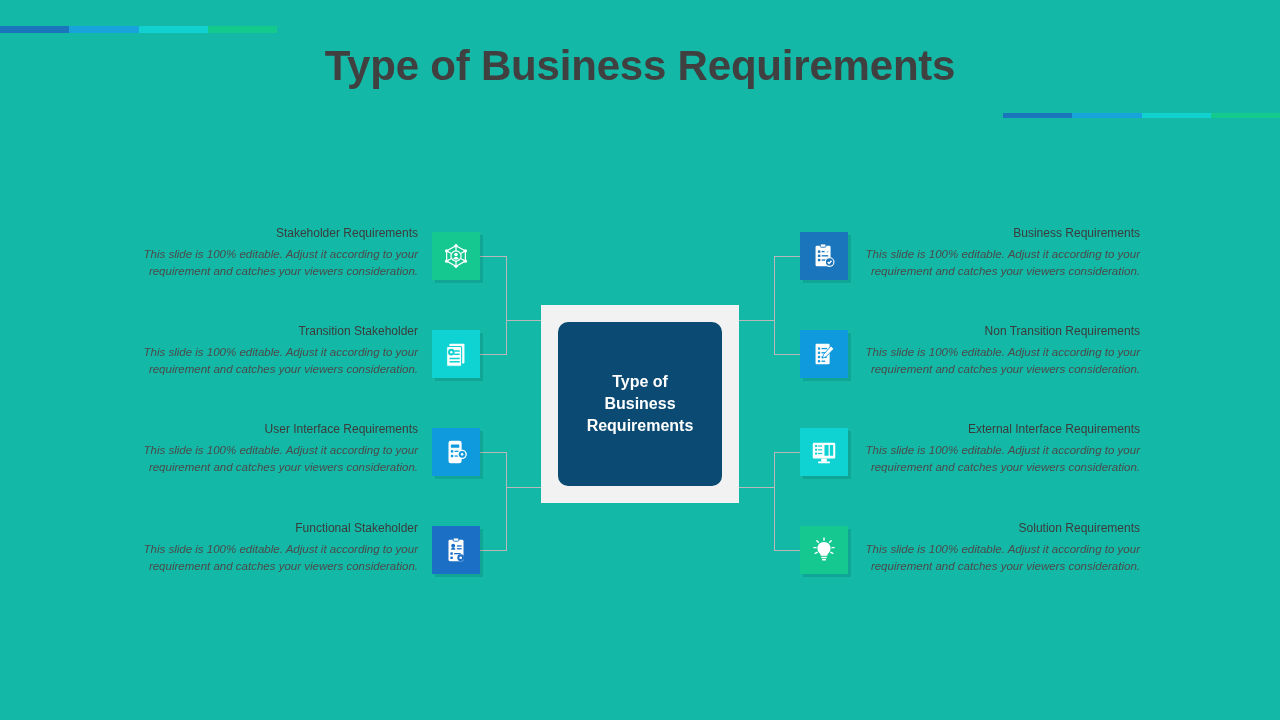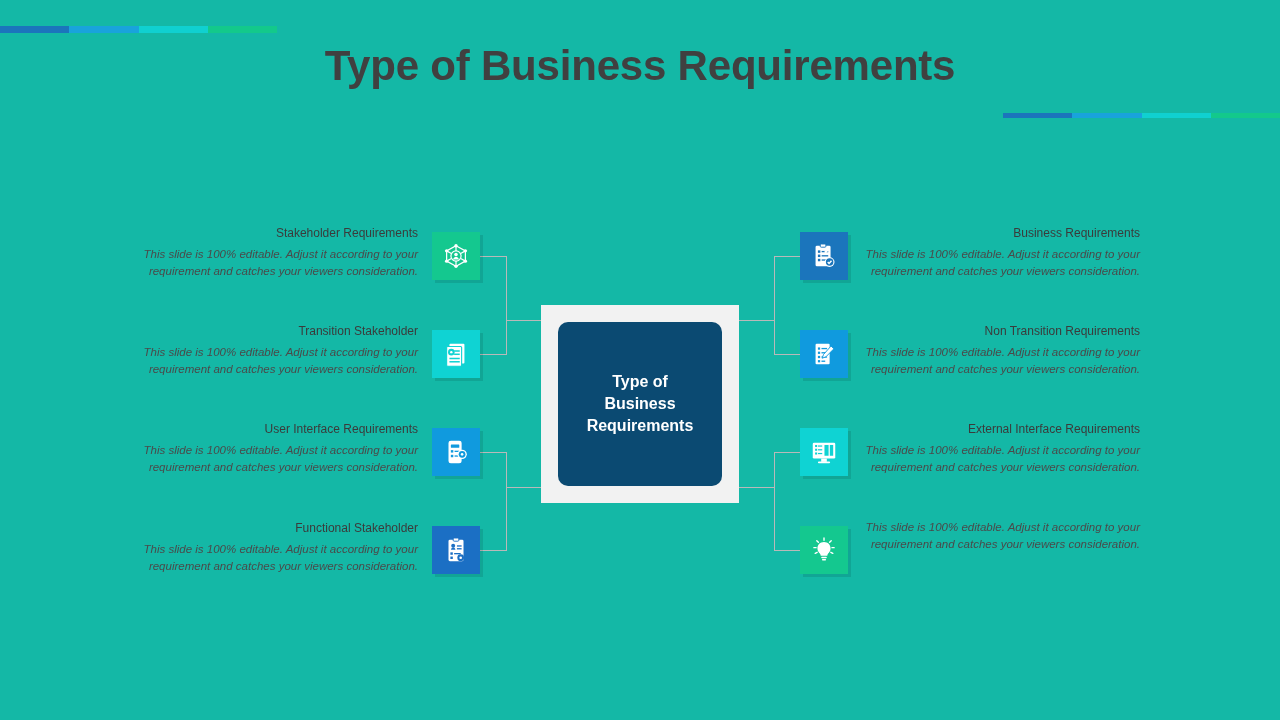--- a/index.html
+++ b/index.html
@@ -251,20 +251,21 @@
         <rect x="9.6" y="17" width="4.5" height="1.3" fill="#0fd3d3"></rect>
         <rect x="16.5" y="8.5" width="4.4" height="11.5" fill="#0fd3d3"></rect>
         <rect x="22.2" y="8.5" width="3.6" height="11.5" fill="#0fd3d3"></rect>
         <rect x="13" y="23" width="6" height="3.5" fill="#ffffff"></rect>
         <rect x="9.5" y="26" width="13" height="2" rx="1" fill="#ffffff"></rect>
       </svg>
     </span>
   </div>
 
   <div class="block right-block" style="top:519px;">
+    <p class="h">Solution Requirements</p>
     <p class="p">This slide is 100% editable. Adjust it according to your requirement and catches your viewers consideration.</p>
   </div>
   <div class="tile" style="left:800px;top:526px;background:#14c88f;">
     <span>
       <svg width="30" height="30" viewBox="0 0 32 32">
         <path d="M16 7.5 c-4.2 0 -7 3 -7 6.8 c0 2.7 1.6 4.2 2.6 5.4 c0.7 0.9 0.9 1.6 0.9 2.4 h7 c0 -0.8 0.2 -1.5 0.9 -2.4 c1 -1.2 2.6 -2.7 2.6 -5.4 c0 -3.8 -2.8 -6.8 -7 -6.8 z" fill="#ffffff"></path>
         <rect x="13" y="23.2" width="6" height="1.7" rx="0.8" fill="#ffffff"></rect>
         <rect x="13.8" y="25.6" width="4.4" height="1.6" rx="0.8" fill="#ffffff"></rect>
         <g stroke="#ffffff" stroke-width="1.5" stroke-linecap="round">
           <path d="M16 3.2 v2.4"></path>

